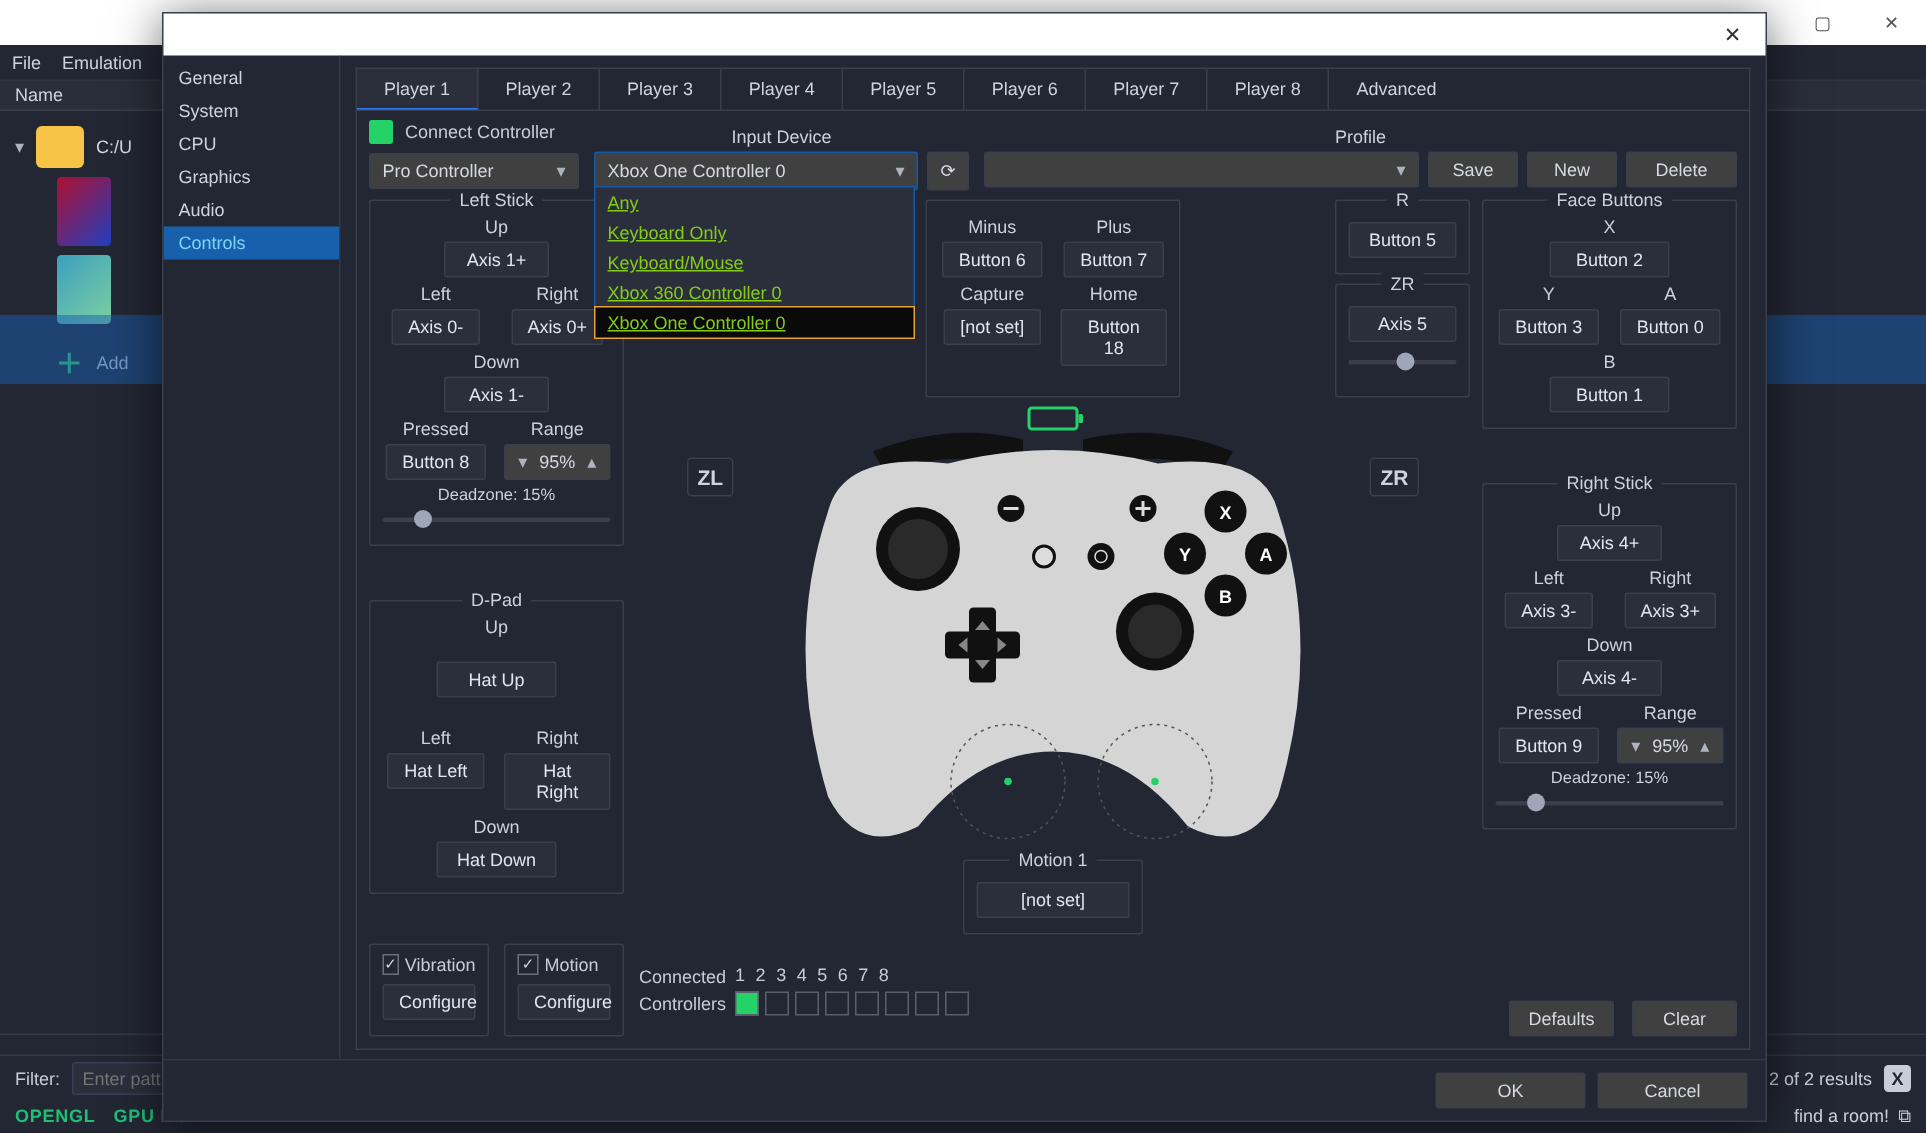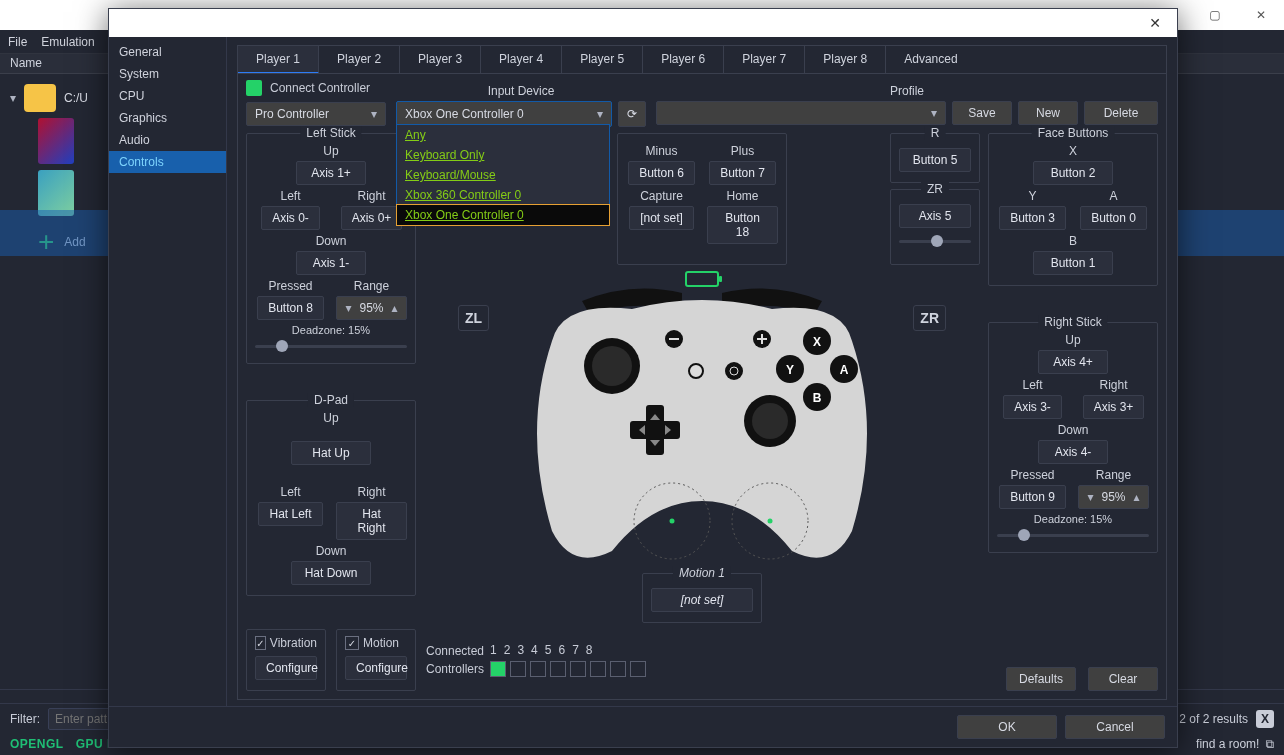--- a/index.html
+++ b/index.html
@@ -379,21 +379,21 @@
                 <circle cx="222" cy="100" r="9" fill="#111"></circle>
                   <circle cx="222" cy="100" r="4" fill="none" stroke="#ddd"></circle>
 
                 <circle cx="160" cy="250" r="38" fill="none" stroke="#555" stroke-dasharray="2 3"></circle>
                 <circle cx="258" cy="250" r="38" fill="none" stroke="#555" stroke-dasharray="2 3"></circle>
                 <circle cx="160" cy="250" r="2.5" fill="#24d268"></circle>
                 <circle cx="258" cy="250" r="2.5" fill="#24d268"></circle>
               </svg>
             </div>
 
-            <div class="group" style="width:120px; margin:-4px auto 0 auto;font-style:italic;">
+            <div class="group" style="width:120px; margin:-4px auto 0 auto;">
               <div class="gtitle">Motion 1</div>
               <div class="mapbtn" style="margin-top:8px">[not set]</div>
             </div>
           </div>
 
           <div class="rightcol">
             <div class="group">
               <div class="gtitle">Face Buttons</div>
               <div class="lbl">X</div>
               <div class="mapbtn" style="margin:0 auto;width:80px">Button 2</div>

